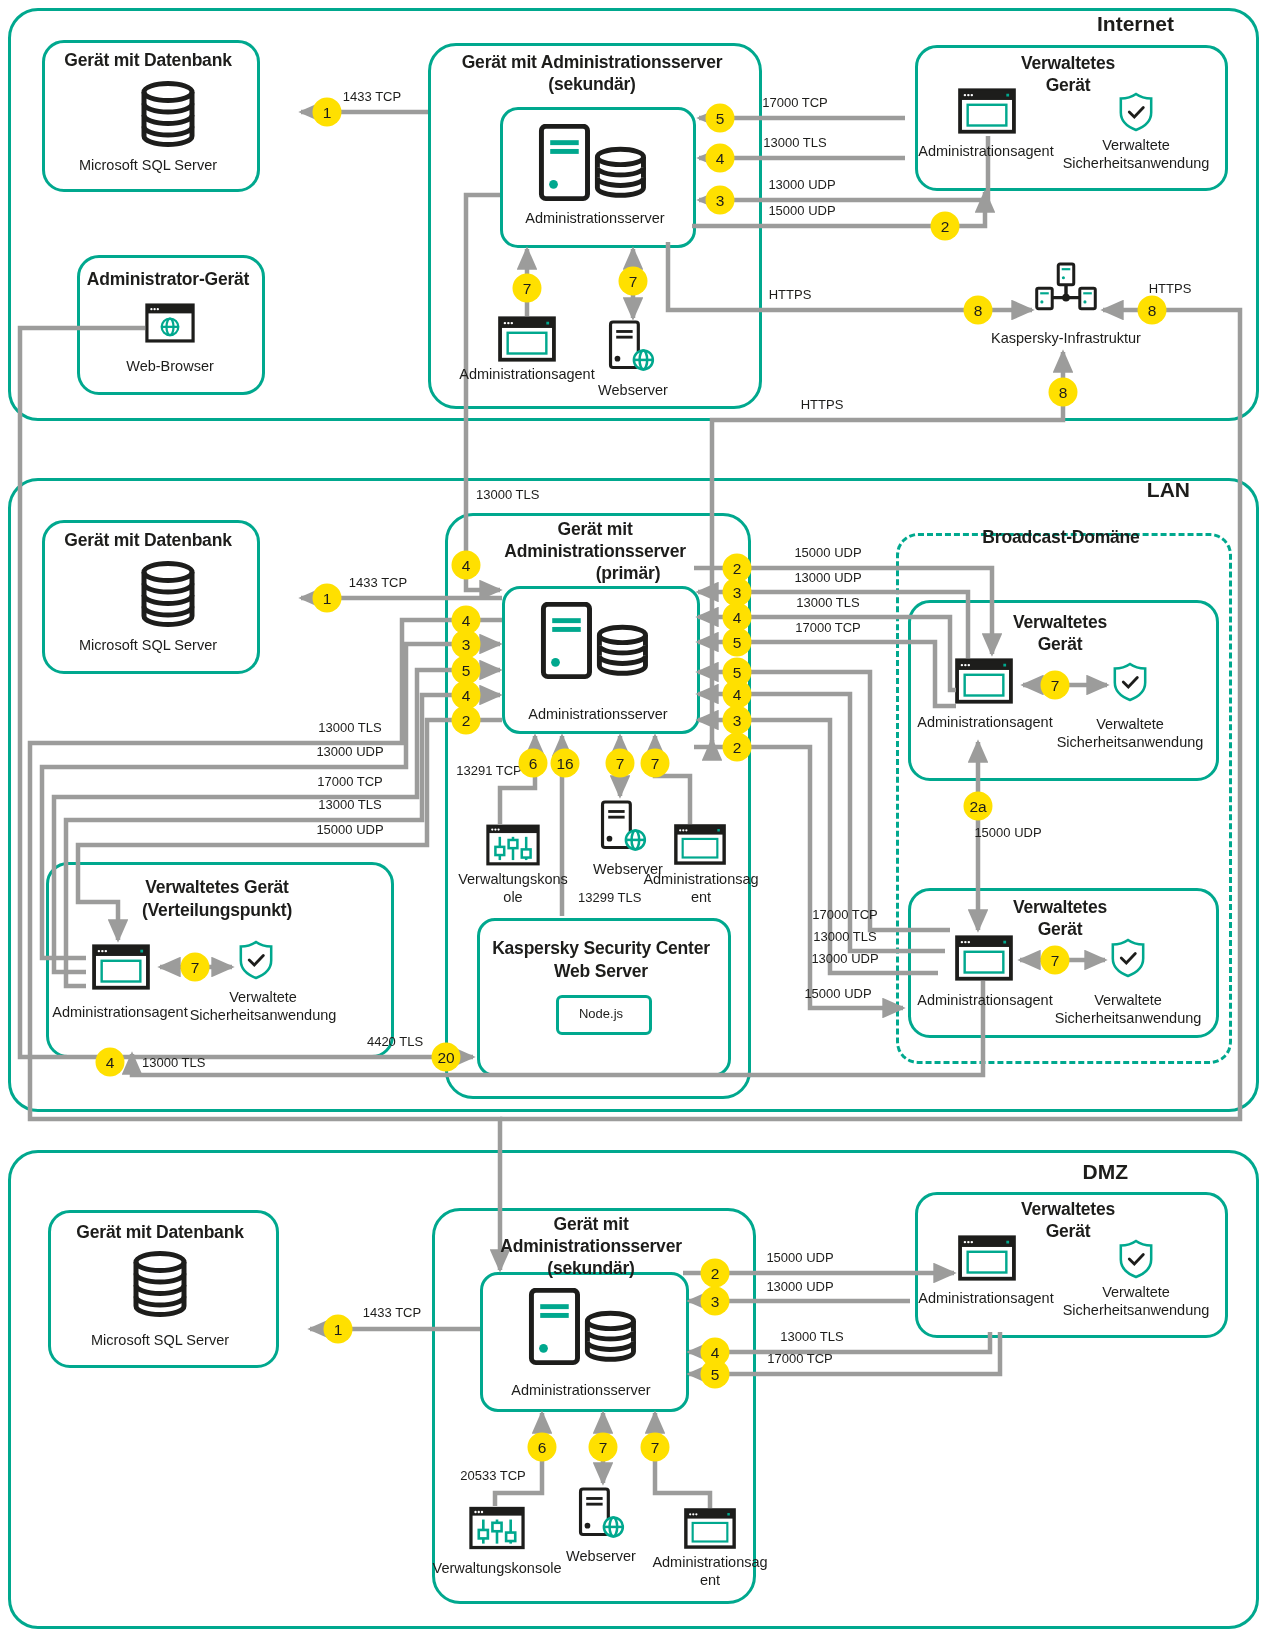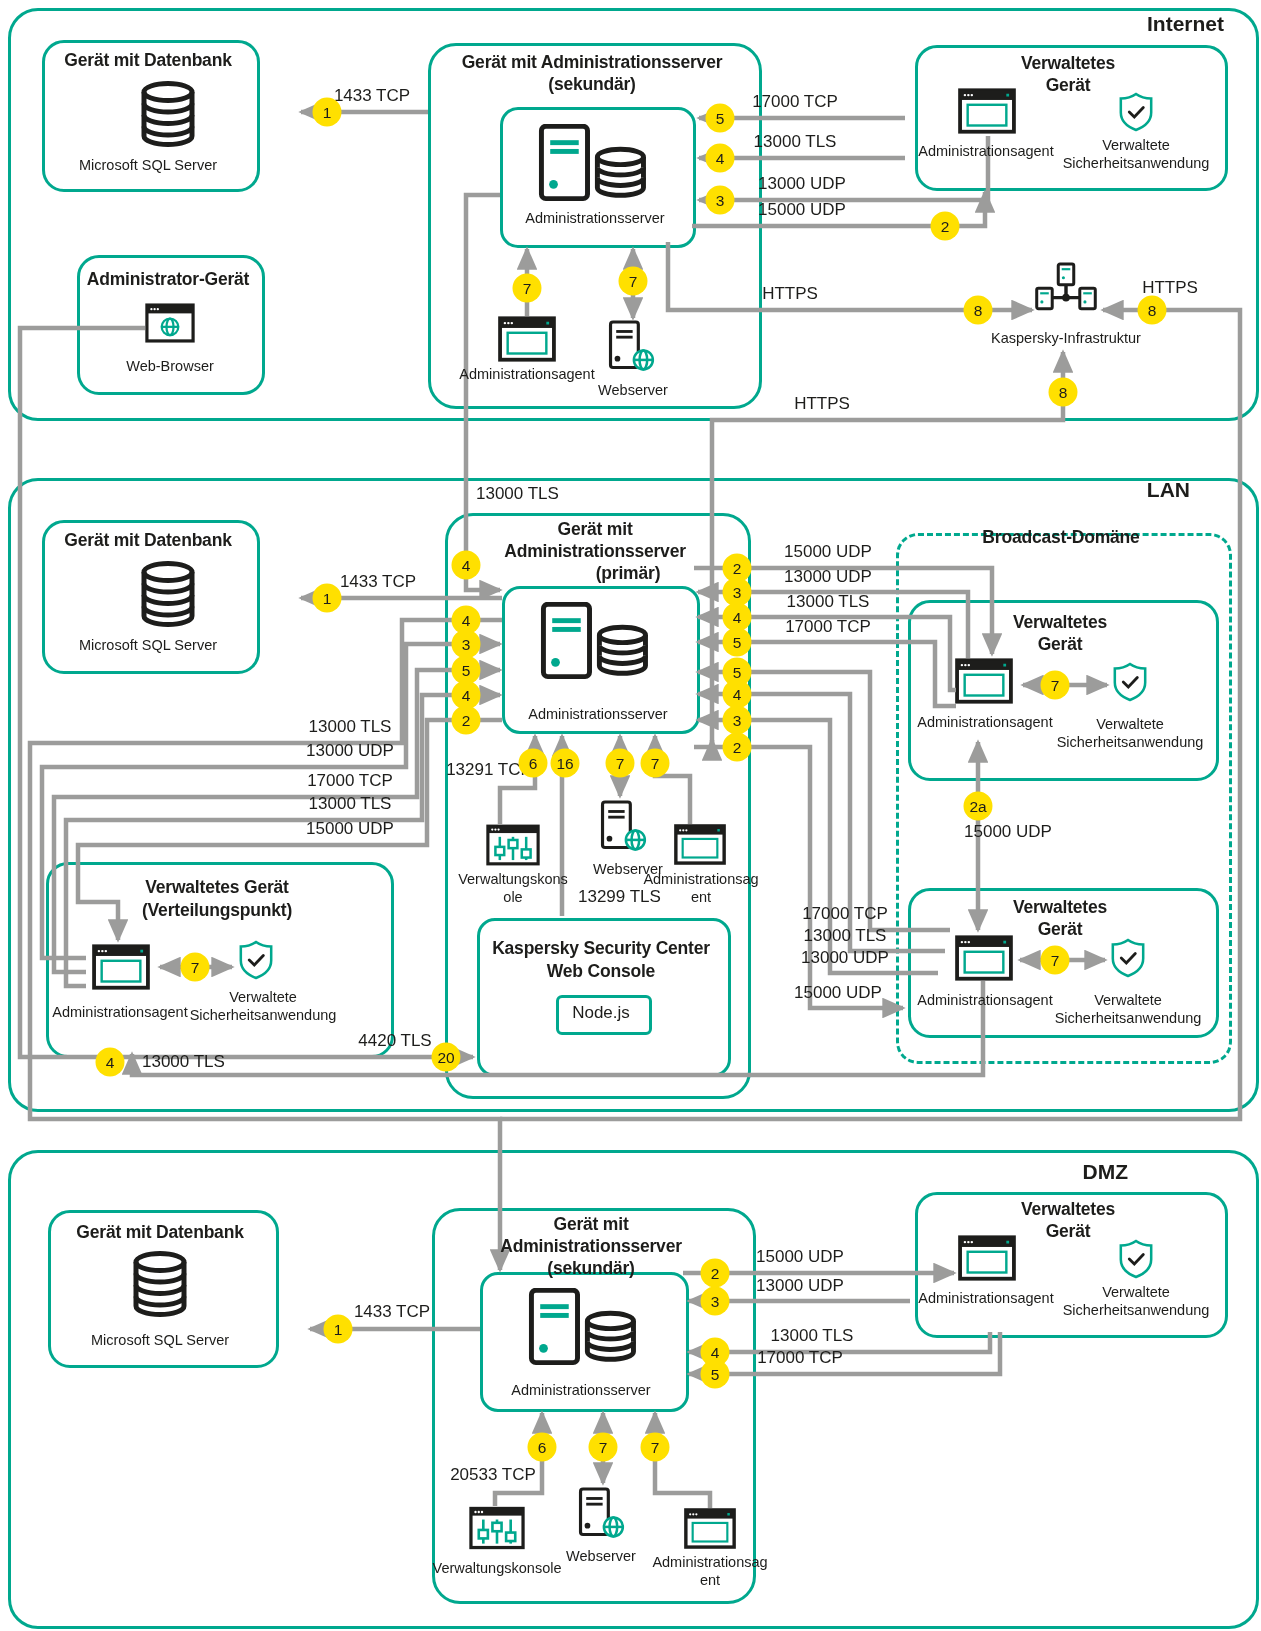--- a/index.html
+++ b/index.html
@@ -8,21 +8,21 @@
   .zone{position:absolute;border:3.5px solid #00A88E;border-radius:30px;z-index:1;}
   .dash{position:absolute;border:3.5px dashed #00A88E;border-radius:22px;z-index:4;}
   .box{position:absolute;background:#fff;border:3px solid #00A88E;border-radius:22px;z-index:10;}
   .inner{border-radius:18px;z-index:12;}
   .nodebox{position:absolute;border:3px solid #00A88E;border-radius:6px;background:#fff;z-index:18;}
   .l{position:absolute;transform:translate(-50%,-50%);white-space:nowrap;z-index:40;}
   .la{position:absolute;transform:translate(0,-50%);white-space:nowrap;z-index:40;}
   .lr{position:absolute;transform:translate(-100%,-50%);white-space:nowrap;z-index:40;}
   .f21{font-size:21px;font-weight:700;}
   .f17{font-size:17.5px;font-weight:600;letter-spacing:-0.2px;}
-  .f15{font-size:17px;}
+  .f15{font-size:13px;}
   .f14{font-size:14.5px;}
   .badge{position:absolute;transform:translate(-50%,-50%);background:#FFE000;border-radius:16px;
          min-width:29px;height:29px;display:flex;align-items:center;justify-content:center;
          font-size:15.5px;z-index:45;padding:0 5px;box-sizing:border-box;}
   .ov{position:absolute;left:0;top:0;z-index:25;pointer-events:none;}
   .ic{position:absolute;z-index:16;}
 </style>
 </head>
 <body>
 
@@ -119,21 +119,21 @@
           <circle cx="8" cy="46" r="1.8" fill="#00A88E"></circle>
           <circle cx="58" cy="46" r="1.8" fill="#00A88E"></circle>
         <circle cx="36" cy="41" r="4.5" fill="#1D1D1B"></circle>
       </symbol>
     </defs>
   </svg>
 
   <div class="zone" style="left:8px;top:8px;width:1245px;height:407px"></div>
   <div class="zone" style="left:8px;top:478px;width:1245px;height:628px"></div>
   <div class="zone" style="left:8px;top:1150px;width:1245px;height:473px"></div>
-  <div class="lr f21" style="left:1224px;top:24px">Internet</div>
+  <div class="lr f21" style="left:1174px;top:24px">Internet</div>
   <div class="lr f21" style="left:1190px;top:490px">LAN</div>
   <div class="lr f21" style="left:1128px;top:1172px">DMZ</div>
 
   <div class="dash" style="left:896px;top:533px;width:330px;height:525px"></div>
   <div class="l f17" style="left:1061px;top:537px">Broadcast-Domäne</div>
 
   <div class="box" style="left:42px;top:40px;width:212px;height:146px"></div>
   <div class="l f17" style="left:148px;top:60px">Gerät mit Datenbank</div>
   <svg class="ic" style="left:136px;top:80px" width="64" height="70">
       <use href="#sym-db"></use>
@@ -208,21 +208,21 @@
     </svg>
   <div class="l f14" style="left:628px;top:869px">Webserver</div>
   <svg class="ic" style="left:674px;top:824px" width="52" height="41">
       <use href="#sym-agent"></use>
     </svg>
   <div class="l f14" style="left:701px;top:879px">Administrationsag</div>
   <div class="l f14" style="left:701px;top:897px">ent</div>
 
   <div class="box inner" style="left:477px;top:918px;width:248px;height:153px"></div>
   <div class="l f17" style="left:601px;top:948px">Kaspersky Security Center</div>
-  <div class="l f17" style="left:601px;top:971px">Web Console</div>
+  <div class="l f17" style="left:601px;top:971px">Web Server</div>
   <div class="nodebox" style="left:556px;top:995px;width:90px;height:34px"></div>
   <div class="l f15" style="left:601px;top:1013px">Node.js</div>
 
   <div class="box" style="left:46px;top:862px;width:342px;height:190px"></div>
   <div class="l f17" style="left:217px;top:887px">Verwaltetes Gerät</div>
   <div class="l f17" style="left:217px;top:910px">(Verteilungspunkt)</div>
   <svg class="ic" style="left:92px;top:944px" width="58" height="46">
       <use href="#sym-agent"></use>
     </svg>
   <div class="l f14" style="left:120px;top:1012px">Administrationsagent</div>

